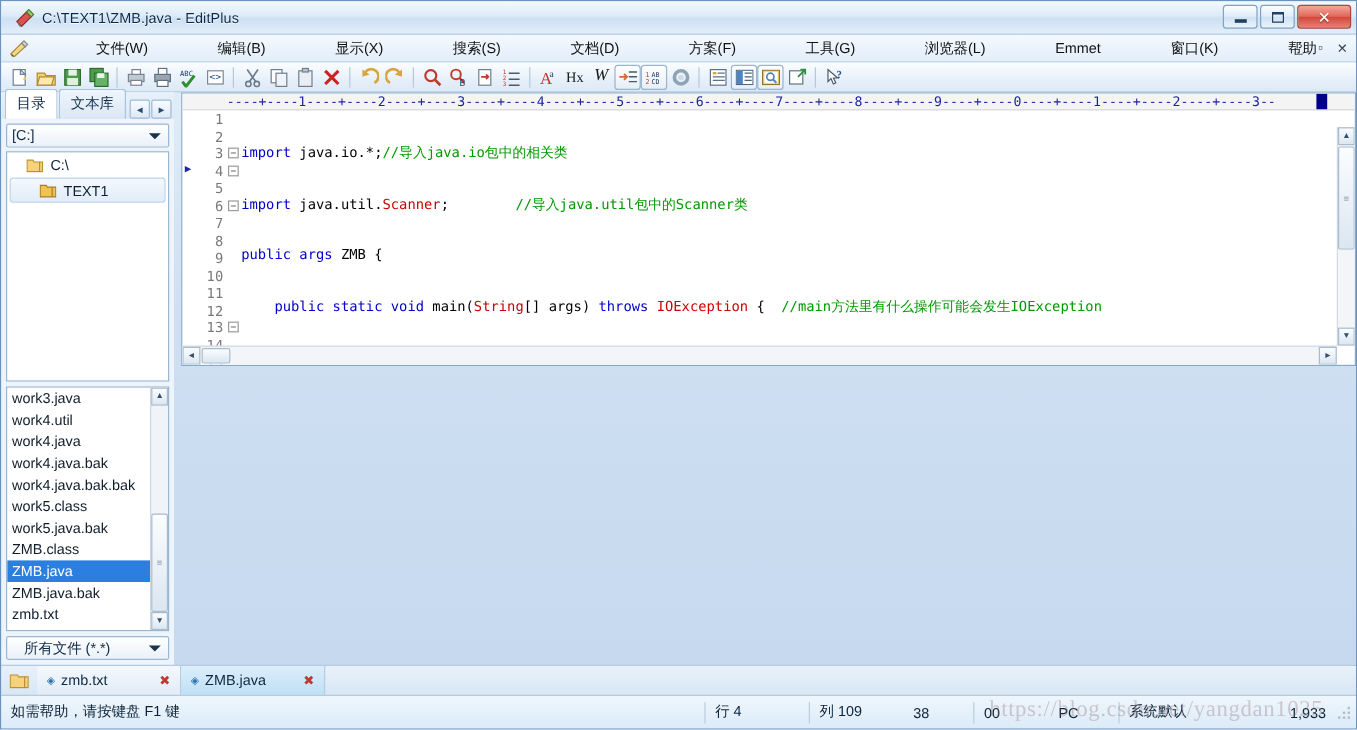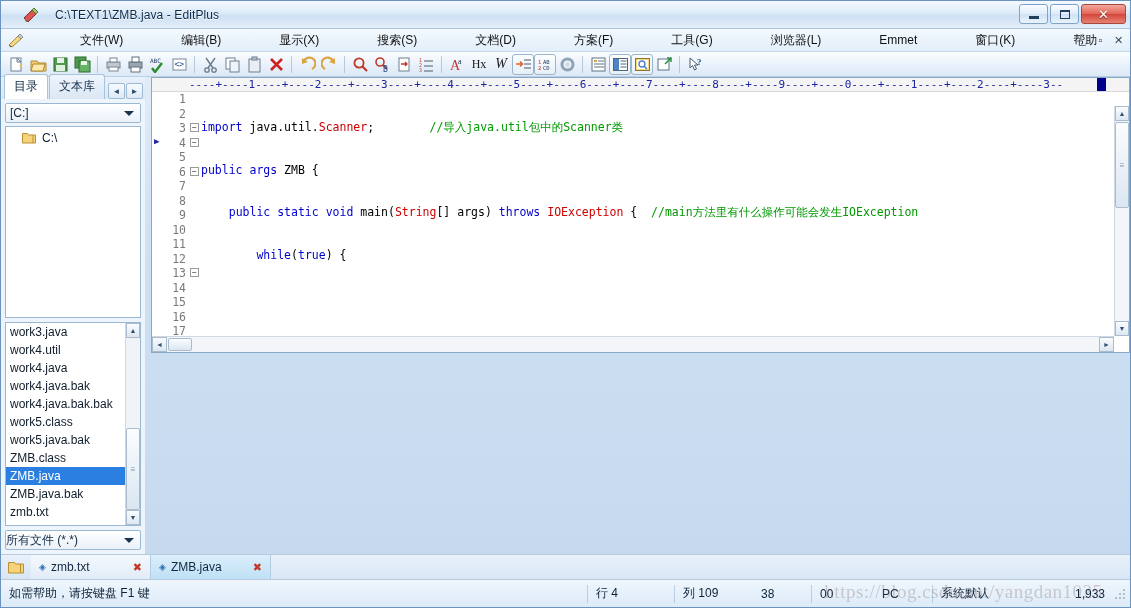--- a/index.html
+++ b/index.html
@@ -17,24 +17,23 @@
     background: linear-gradient(180deg,#e8f1fb 0%, #cfe0f2 40%, #c4d8ee 100%);
     border: 1px solid #6a93c0;
     overflow: hidden;
   }
 
   
   #titlebar {
     position: relative;
     height: 28px;
     display: flex; align-items: center;
-    padding-left: 22px;
+    padding-left: 12px;
     background: linear-gradient(180deg,#f4f9fe 0%,#dcebf9 45%,#cde0f3 55%,#e4eefa 100%);
     border-bottom: 1px solid #a8c4de;
-    gap: 10px;
   }
   #titlebar .app-icon {
     width: 16px; height: 16px; margin-right: 6px; position: relative; flex: none;
   }
   #titlebar .title-text {
     font-size: 12px; color: #0b2a4a; letter-spacing: .1px;
     text-shadow: 0 1px 0 #ffffff;
   }
   .win-buttons { position: absolute; right: 4px; top: 3px; display: flex; gap: 2px; }
   .win-btn {
@@ -142,27 +141,27 @@
   .vsc-btn { height:15px; display:flex; align-items:center; justify-content:center;
              border:1px solid #a8bccd; background:linear-gradient(180deg,#fafcfe,#dde7f1); font-size:7px; color:#30506e;}
   .vsc-btn.bot { position:absolute; bottom:0; left:0; right:0; }
   .vsc-thumb { position:absolute; left:0; right:0; border:1px solid #a8bccd;
                background:linear-gradient(180deg,#fbfdff,#dbe6f1); border-radius:2px;
                display:flex; align-items:center; justify-content:center; color:#7f96ab; font-size:8px; }
   .lp-filter {
     margin: 4px; height: 20px;
     border:1px solid #9bb8d2; border-radius:2px;
     background: linear-gradient(180deg,#ffffff,#eaf1f9);
-    display:flex; align-items:center; padding:0 0; font-size:12px; color:#112a44; position:relative;
+    display:flex; align-items:center; padding:0 14px; font-size:12px; color:#112a44; position:relative;
   }
   .lp-filter .caret { position:absolute; right:6px; top:7px;
     width:0;height:0;border-left:5px solid transparent;border-right:5px solid transparent;border-top:5px solid #18354f; }
 
   
-  #editorwrap { position: absolute; left: 150px; top: 0; right: 0; height: 276px; }
+  #editorwrap { position: absolute; left: 150px; top: 0; right: 0; height: 228px; }
   #editor {
     position:absolute; left:0; top:0; right:0; bottom:0;
     background:#fff; border:1px solid #8aa9c4;
     display:flex; flex-direction:column; overflow:hidden;
   }
   #ruler {
     height:14px; background:#f4f4f4; border-bottom:1px solid #d8d8d8;
     font-family:"DejaVu Sans Mono","Liberation Mono",monospace;
     font-size:11px; color:#1d25a0; white-space:nowrap; overflow:hidden;
     position:relative; letter-spacing:0; padding-left:37px; line-height:14px;
@@ -510,20 +509,29 @@
 
       <div class="lp-tree">
         <div class="tree-row">
           <span class="folder-ico">
             <svg width="14" height="12" viewBox="0 0 14 12">
                 <path d="M0.5 1.5h5l1 1.5h7v8h-13z" fill="#f7d27c" stroke="#b9912f"></path>
                 <path d="M11 3v8" stroke="#b9912f"></path>
               </svg>
           </span>
           <span>C:\</span>
+        </div>
+        <div class="tree-row indent2 sel">
+          <span class="folder-ico">
+            <svg width="14" height="12" viewBox="0 0 14 12">
+                <path d="M0.5 1.5h5l1 1.5h7v8h-13z" fill="#f1c252" stroke="#a57f24"></path>
+                <path d="M10.5 3v8" stroke="#a57f24"></path>
+              </svg>
+          </span>
+          <span>TEXT1</span>
         </div>
       </div>
 
       <div class="lp-files">
         <div class="file-row">work3.java</div>
         <div class="file-row">work4.util</div>
         <div class="file-row">work4.java</div>
         <div class="file-row">work4.java.bak</div>
         <div class="file-row">work4.java.bak.bak</div>
         <div class="file-row">work5.class</div>
@@ -573,20 +581,21 @@
             <div class="gline">18</div>
             <span class="curmark" style="top:43.5px;left:2px;">▶</span>
           </div>
           <div class="foldcol">
             <span class="foldbox" style="top:31px;">−</span>
             <span class="foldbox" style="top:45.5px;">−</span>
             <span class="foldbox" style="top:74.5px;">−</span>
             <span class="foldbox" style="top:176px;">−</span>
           </div>
           <div class="codelines">
+            <div class="cline"><span class="k">import </span><span class="p">java.io.*;</span><span class="c">//导入java.io包中的相关类</span></div>
             <div class="cline"><span class="k">import </span><span class="p">java.util.</span><span class="t">Scanner</span><span class="p">;        </span><span class="c">//导入java.util包中的Scanner类</span></div>
             <div class="cline"><span class="k">public args </span><span class="p">ZMB {</span></div>
             <div class="cline"><span class="p">    </span><span class="k">public static void </span><span class="p">main(</span><span class="t">String</span><span class="p">[] args) </span><span class="k">throws </span><span class="t">IOException</span><span class="p"> {  </span><span class="c">//main方法里有什么操作可能会发生IOException</span></div>
             <div class="cline"><span class="p">        </span><span class="k">while</span><span class="p">(</span><span class="k">true</span><span class="p">) {</span></div>
             
             
             
             
             
             

